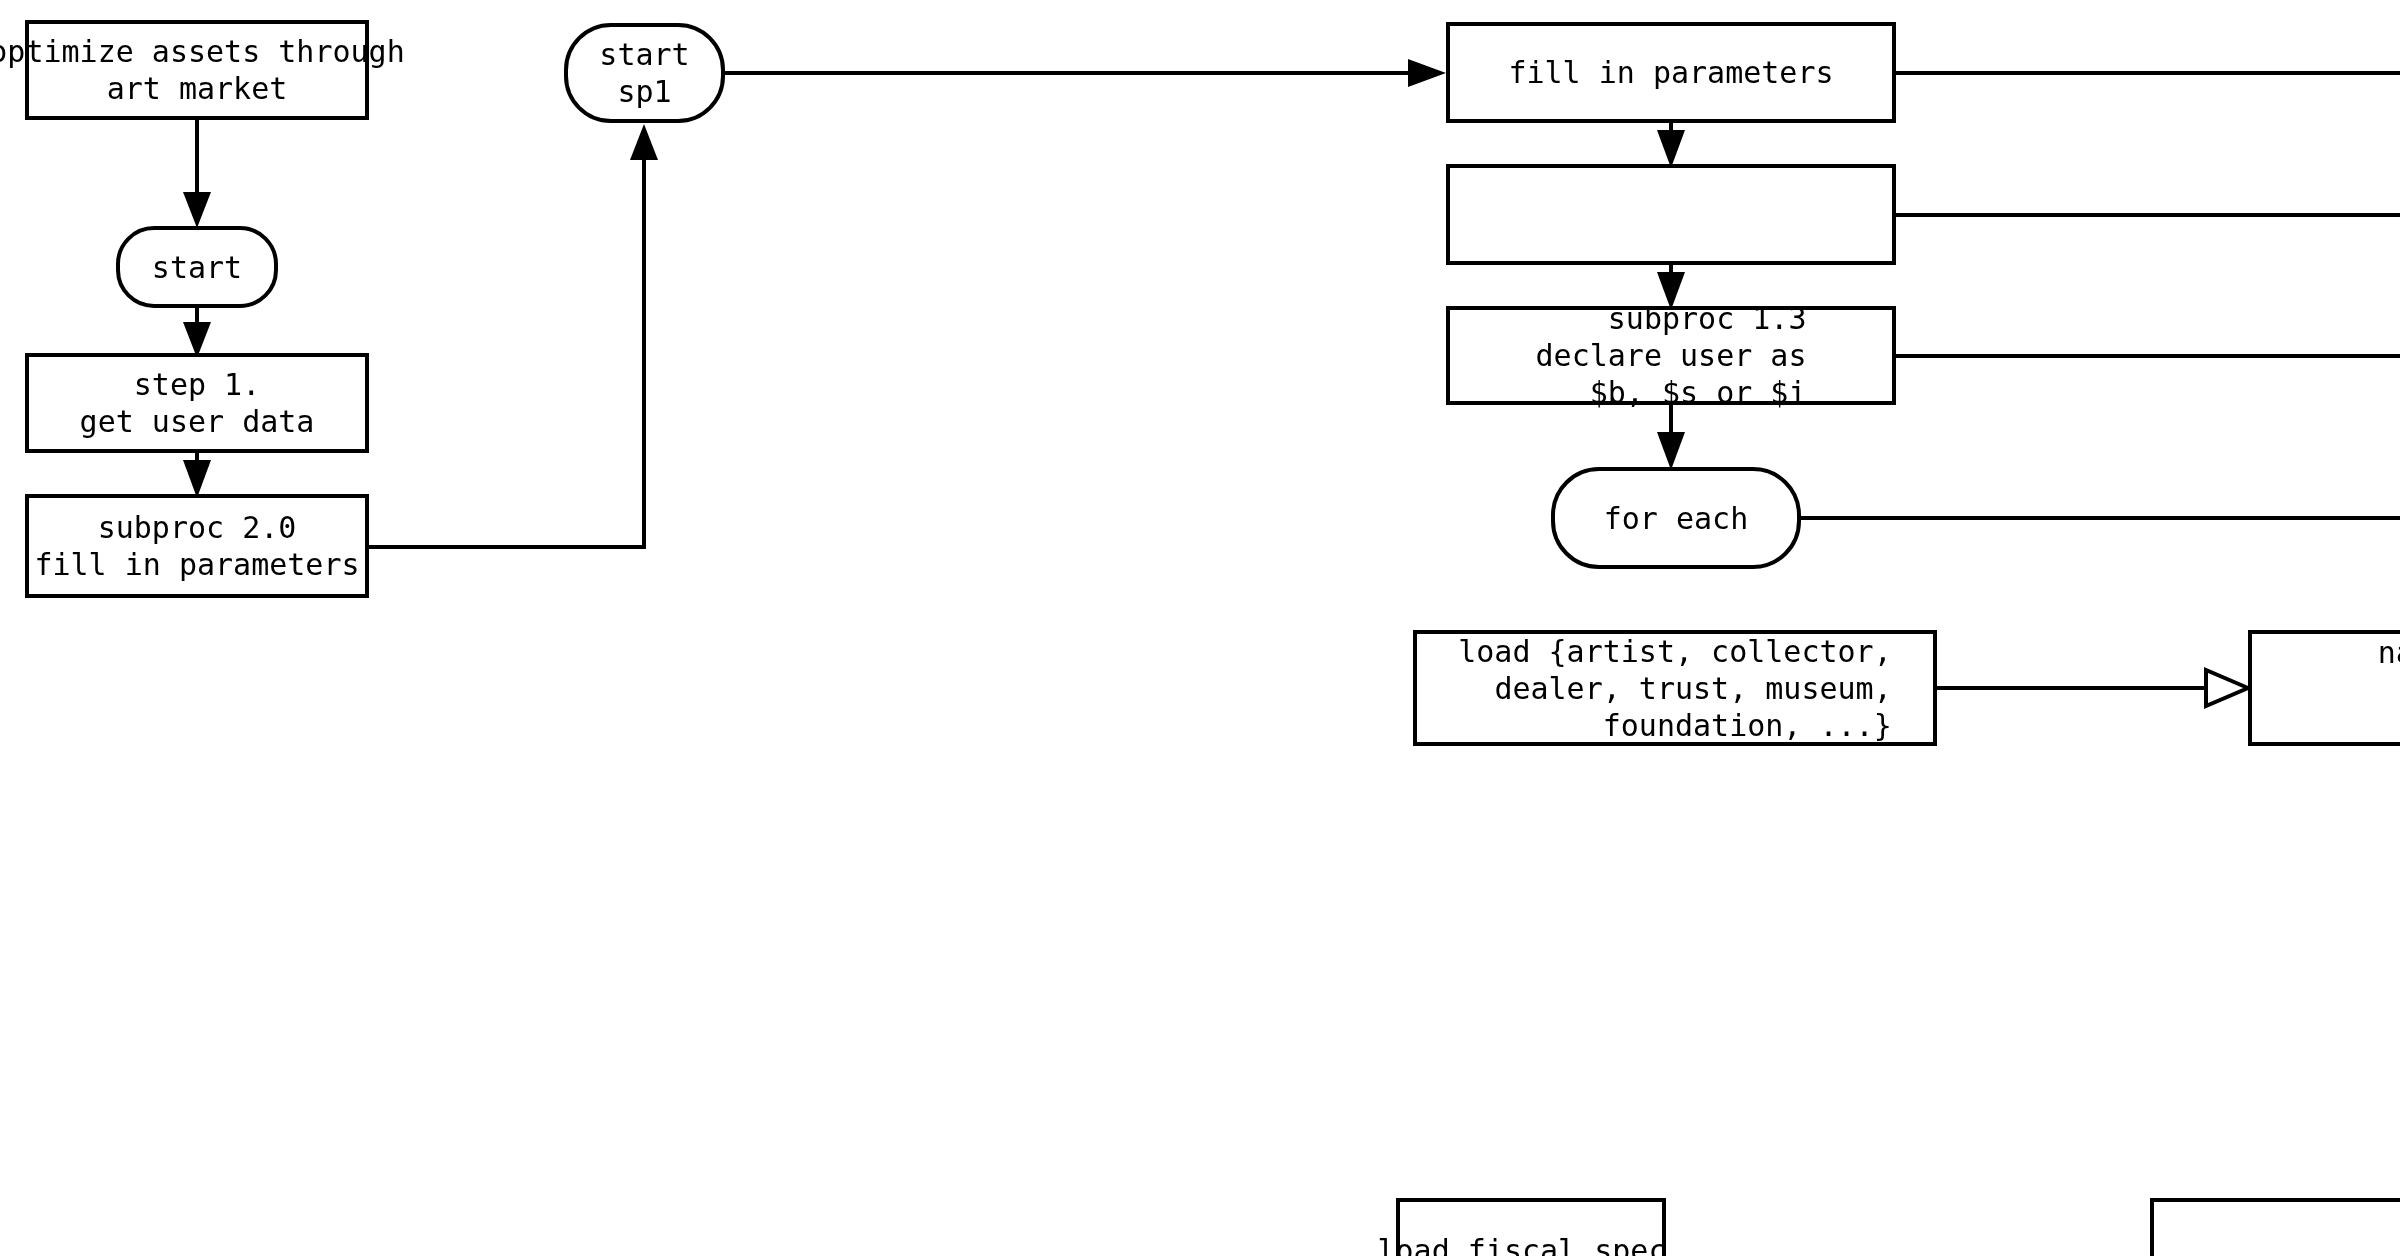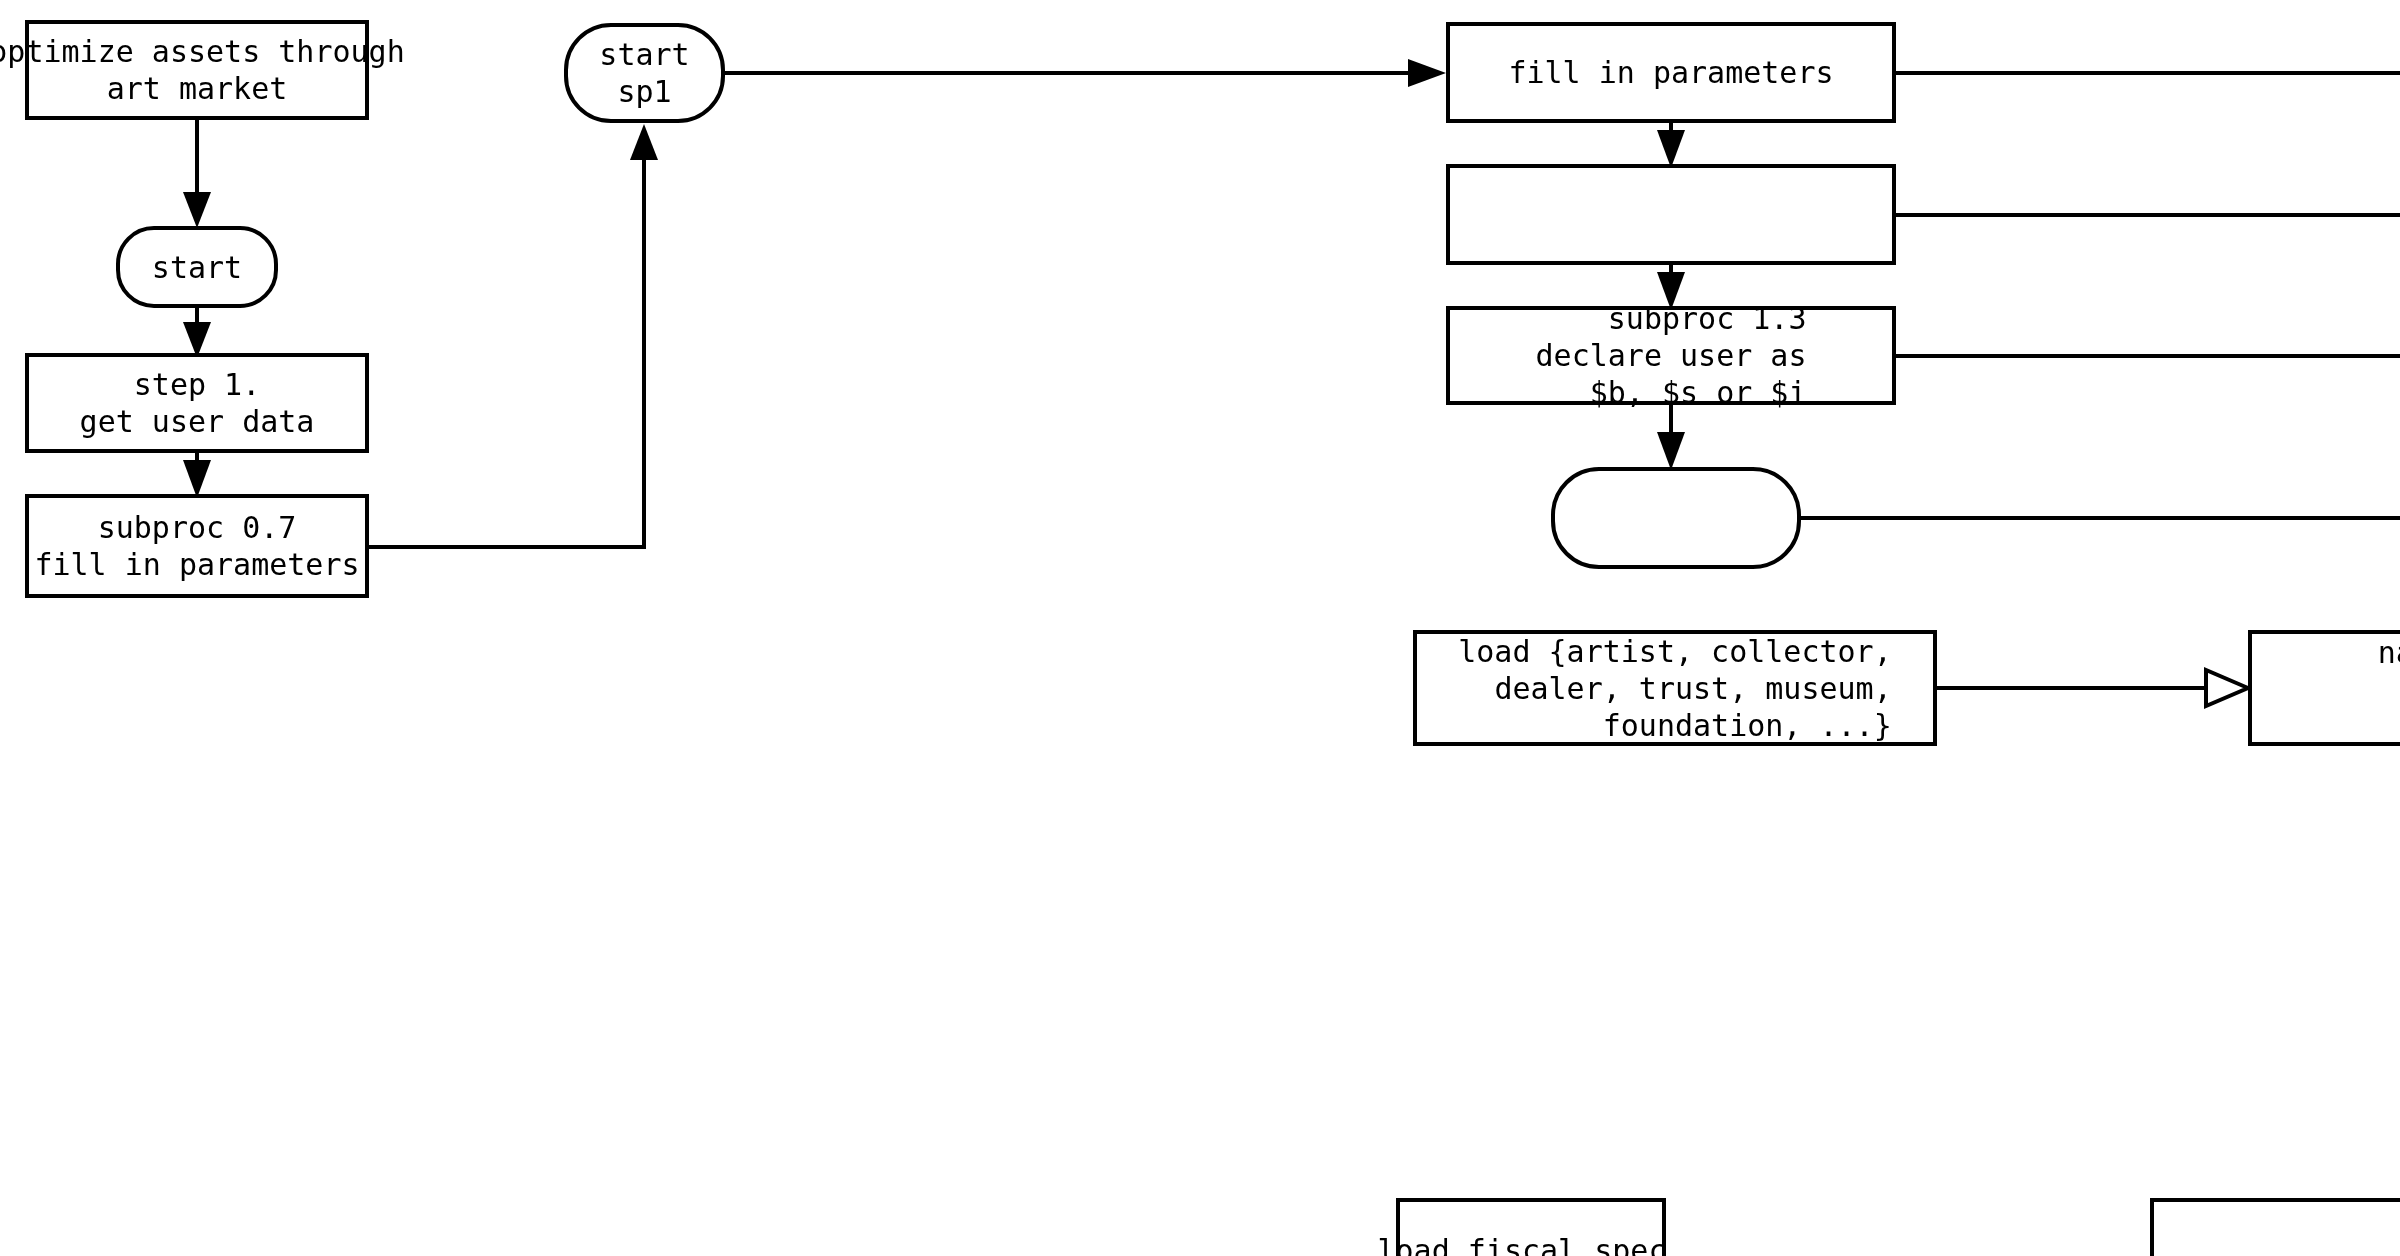--- a/index.html
+++ b/index.html
@@ -100,33 +100,34 @@
   </svg>
 
   <div class="nodetext" style="left:27px;top:22px;width:340px;height:96px;">optimize assets through
 art market</div>
 
   <div class="nodetext" style="left:118px;top:228px;width:158px;height:78px;">start</div>
 
   <div class="nodetext" style="left:27px;top:355px;width:340px;height:96px;text-align:center;">step 1.
 get user data</div>
 
-  <div class="nodetext" style="left:27px;top:496px;width:340px;height:100px;">subproc 0.7
+  <div class="nodetext" style="left:27px;top:496px;width:340px;height:100px;">subproc 2.0
 fill in parameters</div>
 
   <div class="nodetext" style="left:566px;top:25px;width:157px;height:96px;">start
 sp1</div>
 
   <div class="nodetext" style="left:1448px;top:24px;width:446px;height:97px;">fill in parameters</div>
 
 
   <div class="nodetext" style="left:1448px;top:308px;width:446px;height:95px;text-align:right;">subproc 1.3
 declare user as
 $b, $s or $i</div>
 
+  <div class="nodetext" style="left:1553px;top:469px;width:246px;height:98px;">for each</div>
 
   <div class="nodetext" style="left:1415px;top:632px;width:520px;height:112px;text-align:right;">load {artist, collector,
 dealer, trust, museum,
 foundation, ...}</div>
 
   <div class="nodetext" style="left:1398px;top:1200px;width:266px;height:100px;">load fiscal spec.</div>
 
   <div class="nodetext" style="left:2250px;top:632px;width:200px;height:40px;justify-content:flex-end;padding-right:0px;">natu</div>
 
   <div class="nodetext" style="left:2250px;top:700px;width:200px;height:40px;justify-content:flex-end;padding-right:0px;">&amp;&amp;</div>

